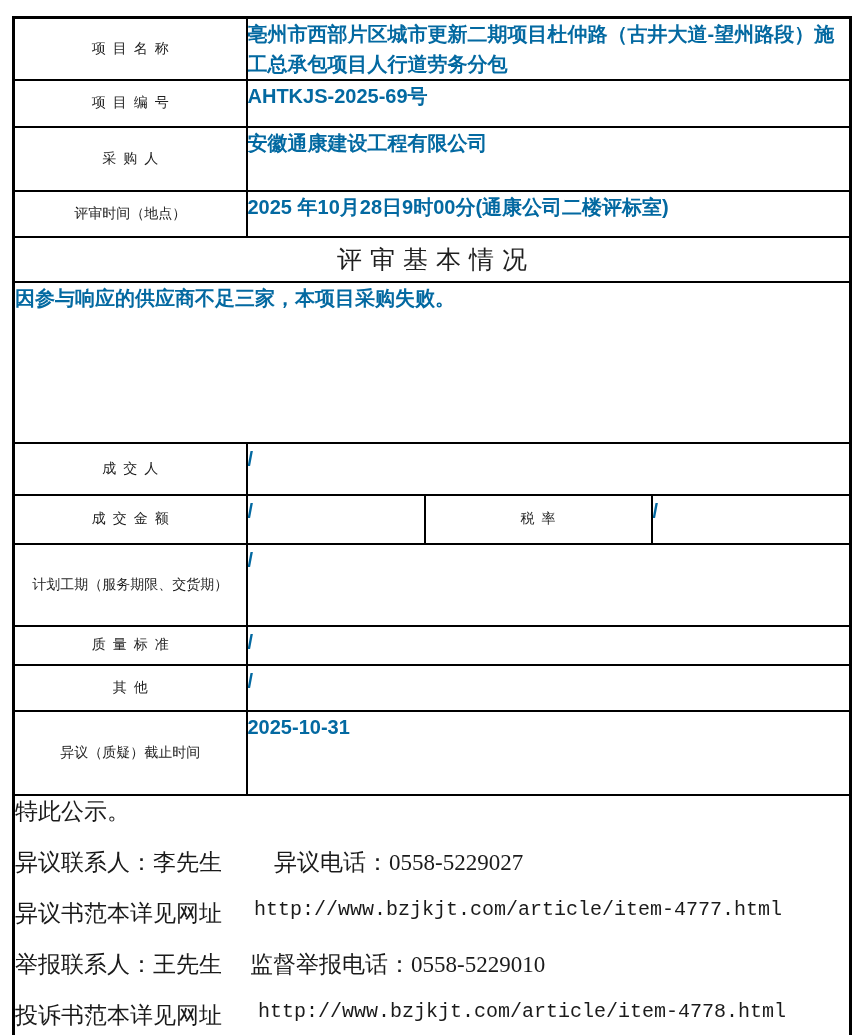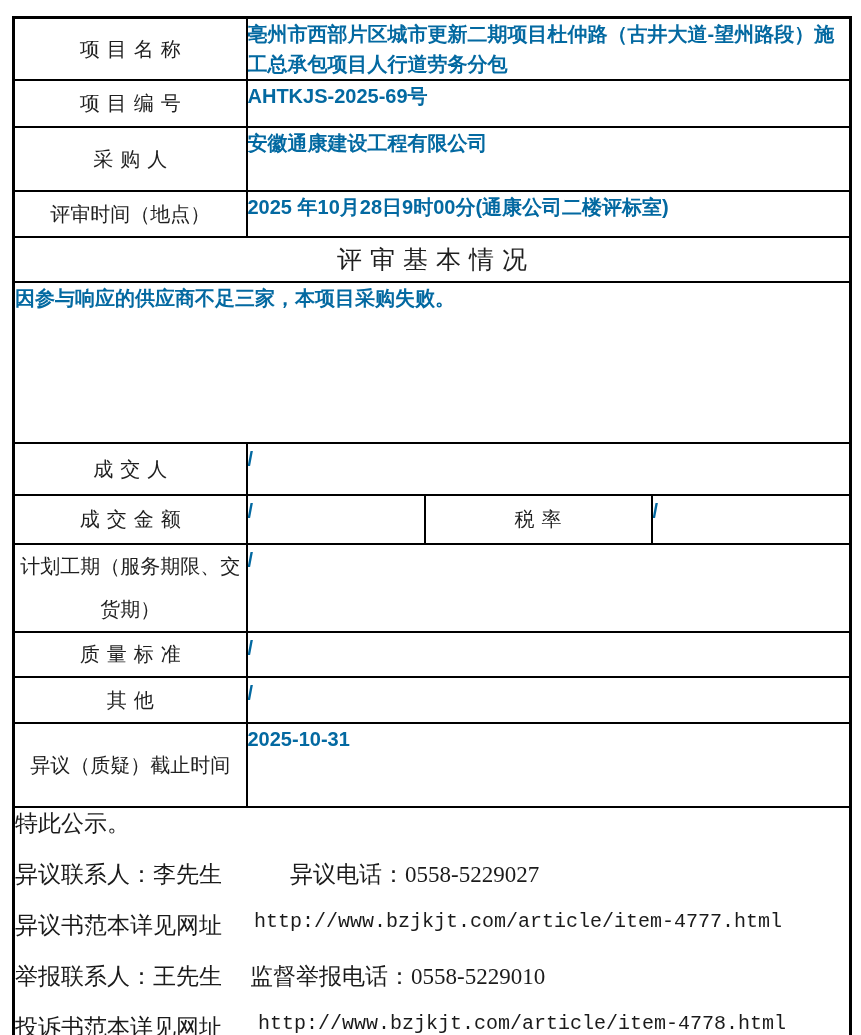--- a/index.html
+++ b/index.html
@@ -22,21 +22,21 @@
     border: 3px solid #000;
   }
   table.doc td {
     border: 2px solid #000;
     padding: 0;
     overflow: hidden;
   }
   td.lbl {
     text-align: center;
     vertical-align: middle;
-    font-size: 20px;
+    font-size: 14px;
     line-height: 2.15;
     color: #1f1f1f;
     padding: 0 9px;
   }
   td.lbl.spread { letter-spacing: 7px; text-indent: 7px; }
   td.val {
     vertical-align: top;
     text-align: left;
     font-family: "Liberation Sans", "DejaVu Sans", sans-serif;
     font-size: 20px;
@@ -64,21 +64,21 @@
     display: flex;
     align-items: flex-start;
     white-space: nowrap;
   }
   .footer-line .right { display: inline-block; }
   .footer-line .right.mono {
     font-family: "Liberation Mono", "DejaVu Sans Mono", monospace;
     font-size: 20px;
     letter-spacing: 0px;
   }
-  .fl-0 .right { margin-left: 68px; }
+  .fl-0 .right { margin-left: 52px; }
   .fl-1 .right { margin-left: 32px; }
   .fl-2 .right { margin-left: 28px; }
   .fl-3 .right { margin-left: 36px; }
 </style>
 </head>
 <body>
 
 <div class="page">
   <table class="doc">
     <colgroup>

